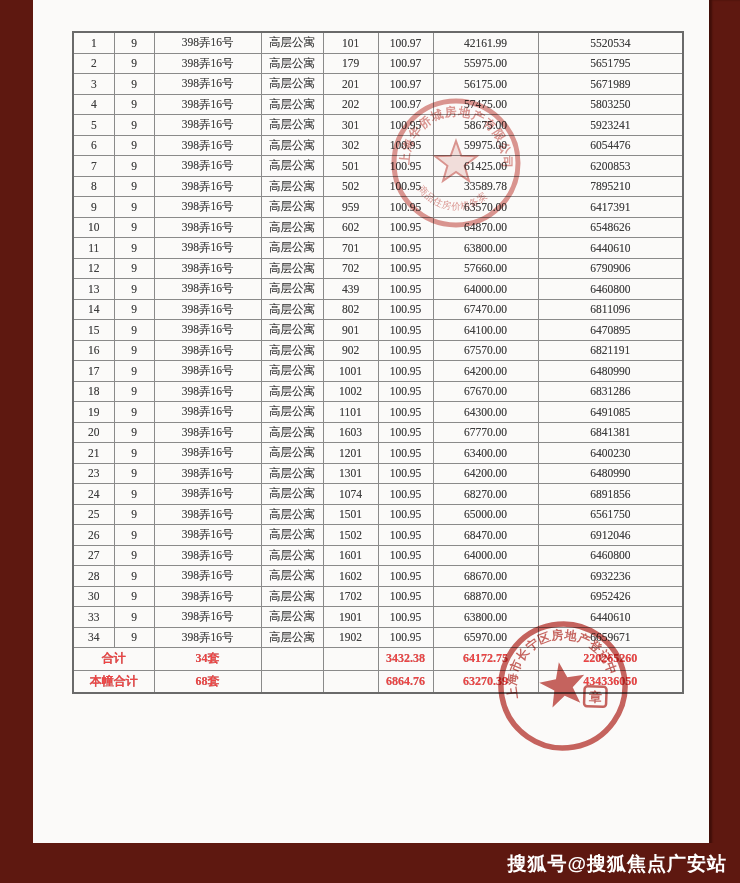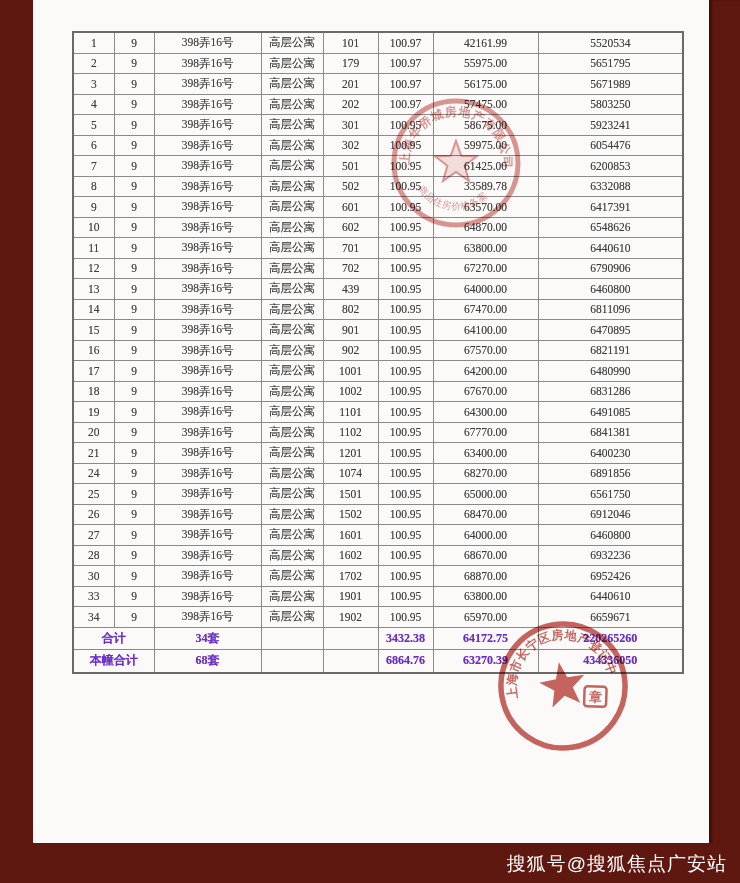--- a/index.html
+++ b/index.html
@@ -23,32 +23,32 @@
   }
   table.price td{
     border:1px solid #8a8a8a;
     text-align:center;vertical-align:middle;
     font-size:11.5px;color:#3d3d3d;
     padding:0;white-space:nowrap;overflow:hidden;
     height:19.5px;
     text-shadow:0 0 .5px rgba(80,80,80,.55);
   }
   tr.summary-row td{
-    height:21.5px;font-weight:bold;font-size:12px;color:#6d28d9;
+    height:21.5px;font-weight:bold;font-size:12px;color:#ef4444;
   }
   .seal{
     position:absolute;pointer-events:none;z-index:3;
     mix-blend-mode:multiply;
   }
   .seal-upper{left:353px;top:93px;opacity:.72;}
   .seal-lower{left:460px;top:616px;opacity:.85;transform:rotate(-10deg);}
   .watermark{
     position:absolute;right:13px;top:851px;z-index:4;
     color:#ffffff;font-family:"Liberation Sans","DejaVu Sans",sans-serif;
-    font-size:19px;font-weight:normal;letter-spacing:1px;text-align:center;
+    font-size:19px;font-weight:bold;letter-spacing:1px;text-align:center;
   }
 </style>
 </head>
 <body>
 
 <div class="frame-bar frame-left"></div>
 <div class="frame-bar frame-right"></div>
 <div class="frame-bar frame-bottom"></div>
 
 <div class="sheet">
@@ -136,28 +136,28 @@
           <td>6200853</td>
         </tr>
         <tr class="data-row">
           <td>8</td>
           <td>9</td>
           <td>398弄16号</td>
           <td>高层公寓</td>
           <td>502</td>
           <td>100.95</td>
           <td>33589.78</td>
-          <td>6332088</td>
-        </tr>
-        <tr class="data-row">
-          <td>9</td>
-          <td>9</td>
-          <td>398弄16号</td>
-          <td>高层公寓</td>
-          <td>601</td>
+          <td>7895210</td>
+        </tr>
+        <tr class="data-row">
+          <td>9</td>
+          <td>9</td>
+          <td>398弄16号</td>
+          <td>高层公寓</td>
+          <td>959</td>
           <td>100.95</td>
           <td>63570.00</td>
           <td>6417391</td>
         </tr>
         <tr class="data-row">
           <td>10</td>
           <td>9</td>
           <td>398弄16号</td>
           <td>高层公寓</td>
           <td>602</td>
@@ -175,21 +175,21 @@
           <td>63800.00</td>
           <td>6440610</td>
         </tr>
         <tr class="data-row">
           <td>12</td>
           <td>9</td>
           <td>398弄16号</td>
           <td>高层公寓</td>
           <td>702</td>
           <td>100.95</td>
-          <td>67270.00</td>
+          <td>57660.00</td>
           <td>6790906</td>
         </tr>
         <tr class="data-row">
           <td>13</td>
           <td>9</td>
           <td>398弄16号</td>
           <td>高层公寓</td>
           <td>439</td>
           <td>100.95</td>
           <td>64000.00</td>
@@ -253,34 +253,44 @@
           <td>1101</td>
           <td>100.95</td>
           <td>64300.00</td>
           <td>6491085</td>
         </tr>
         <tr class="data-row">
           <td>20</td>
           <td>9</td>
           <td>398弄16号</td>
           <td>高层公寓</td>
-          <td>1102</td>
+          <td>1603</td>
           <td>100.95</td>
           <td>67770.00</td>
           <td>6841381</td>
         </tr>
         <tr class="data-row">
           <td>21</td>
           <td>9</td>
           <td>398弄16号</td>
           <td>高层公寓</td>
           <td>1201</td>
           <td>100.95</td>
           <td>63400.00</td>
           <td>6400230</td>
+        </tr>
+        <tr class="data-row">
+          <td>23</td>
+          <td>9</td>
+          <td>398弄16号</td>
+          <td>高层公寓</td>
+          <td>1301</td>
+          <td>100.95</td>
+          <td>64200.00</td>
+          <td>6480990</td>
         </tr>
         <tr class="data-row">
           <td>24</td>
           <td>9</td>
           <td>398弄16号</td>
           <td>高层公寓</td>
           <td>1074</td>
           <td>100.95</td>
           <td>68270.00</td>
           <td>6891856</td>

